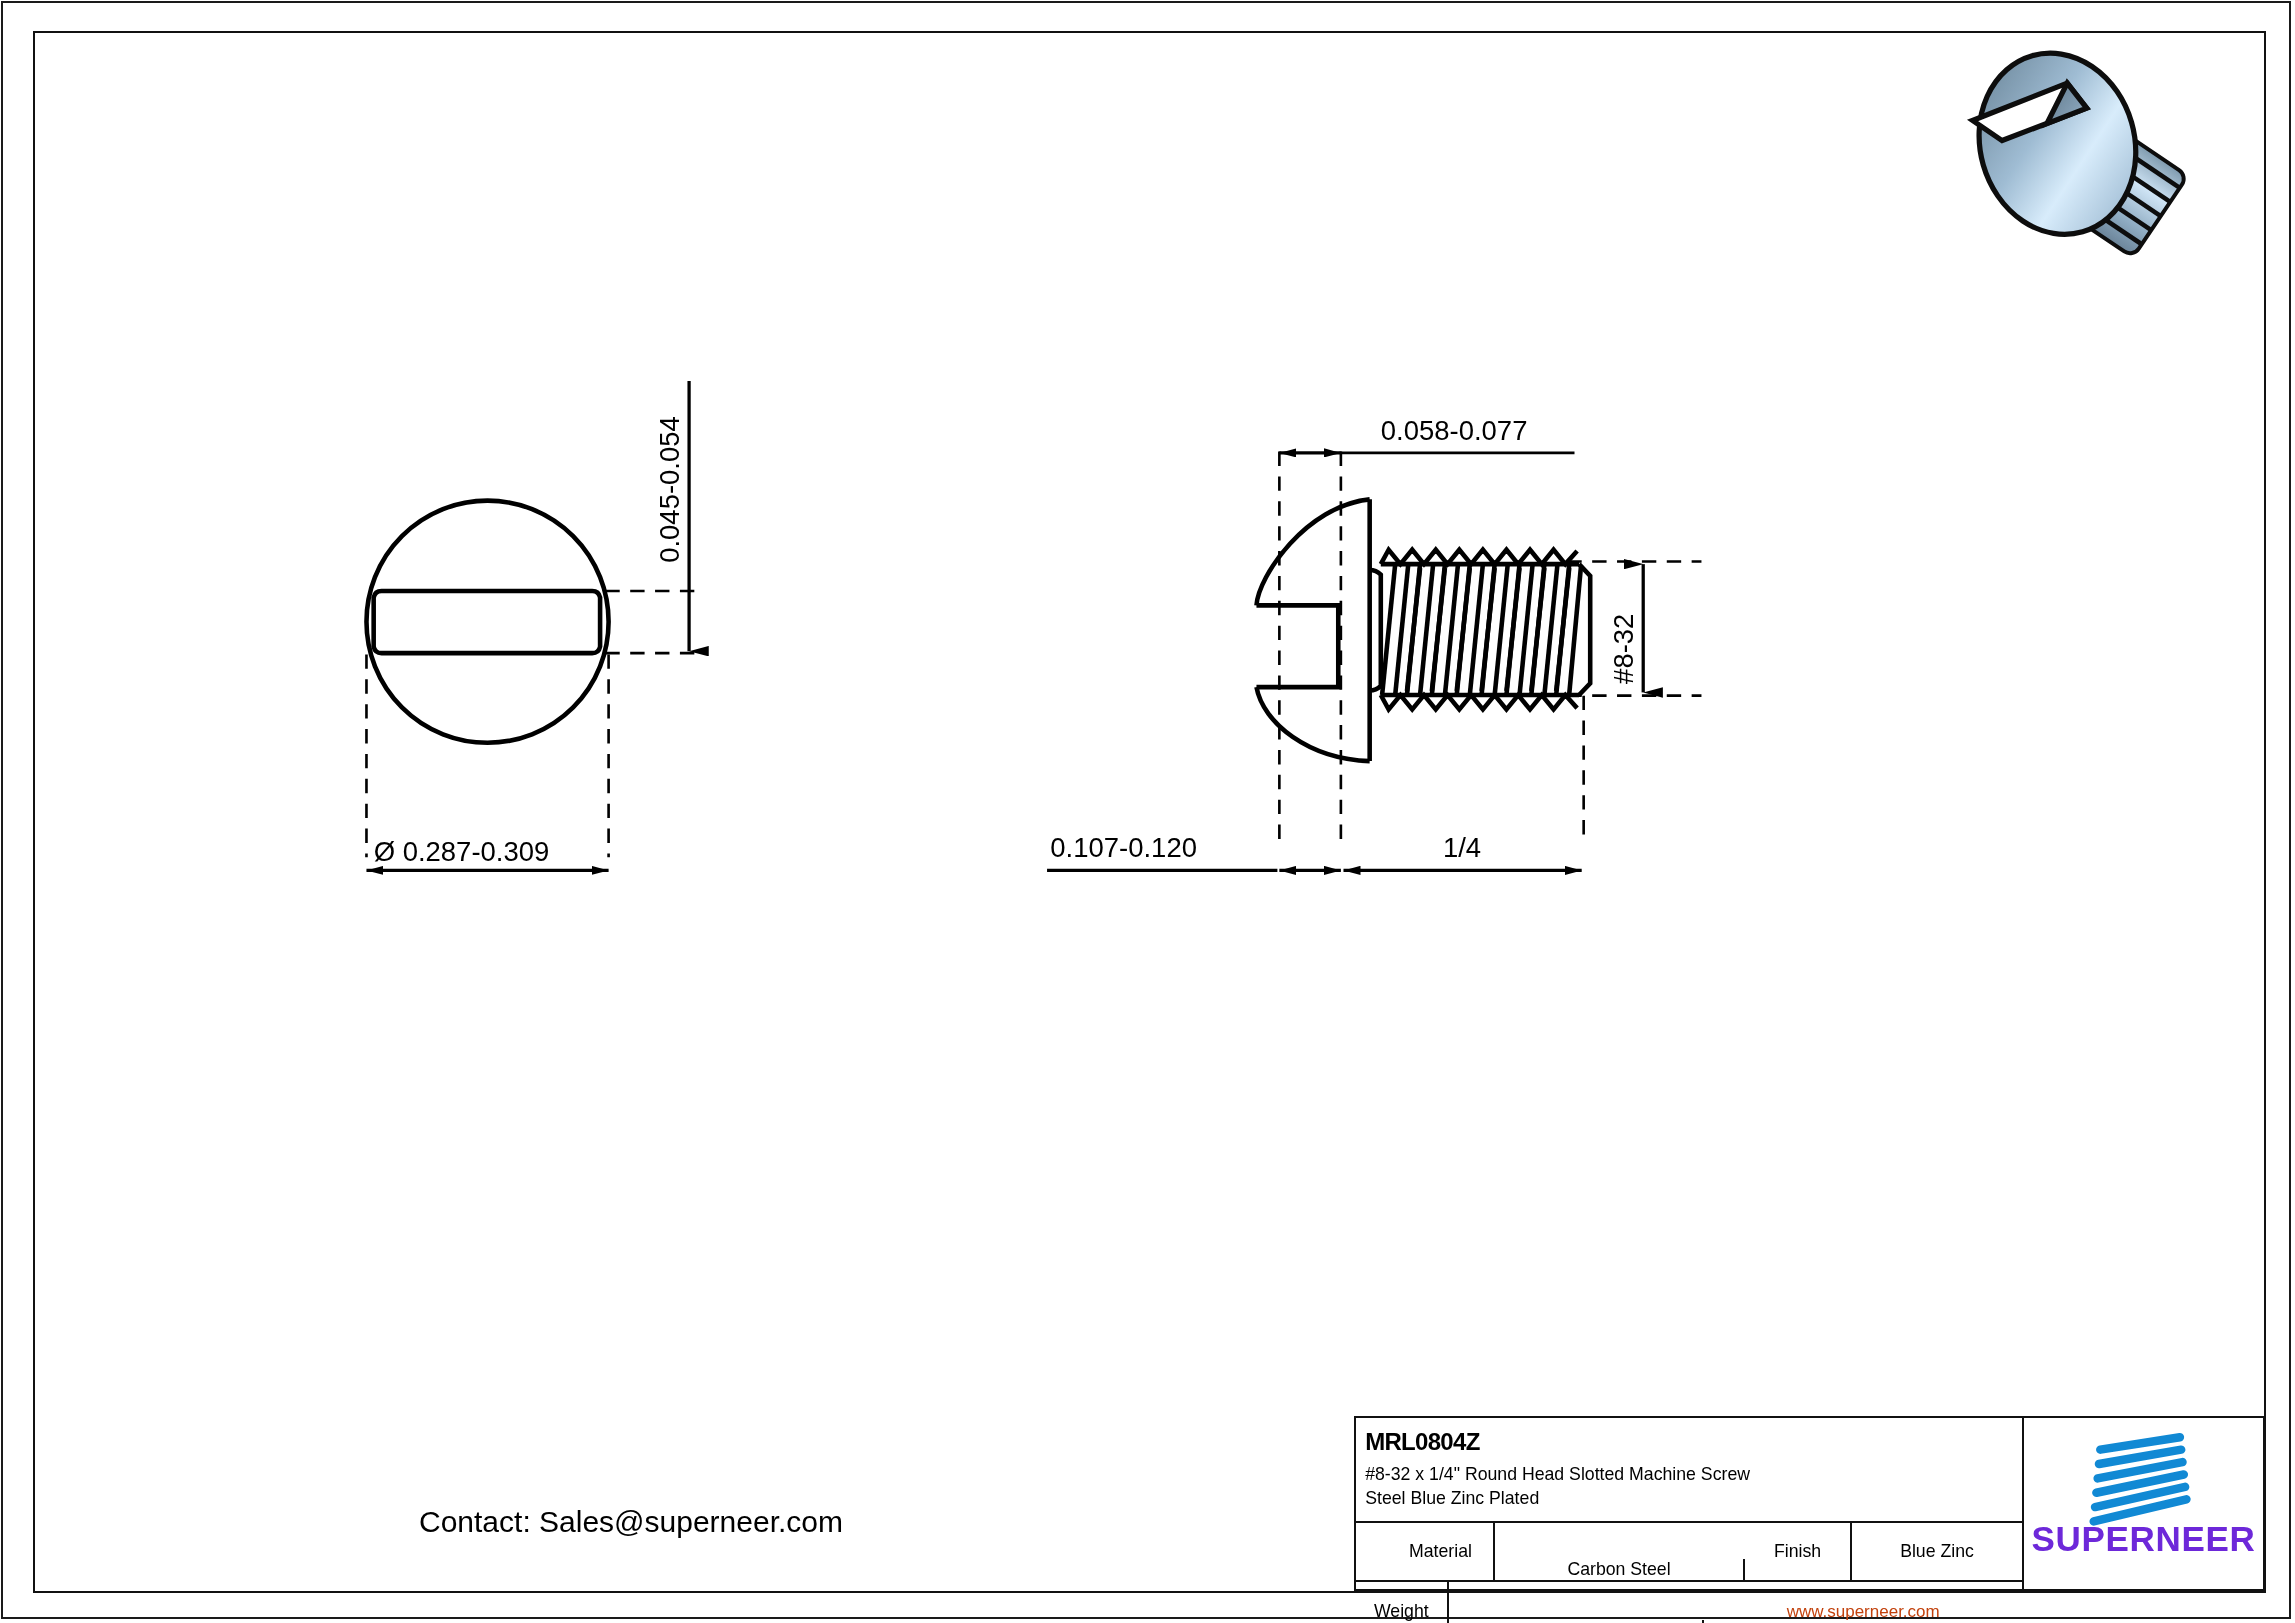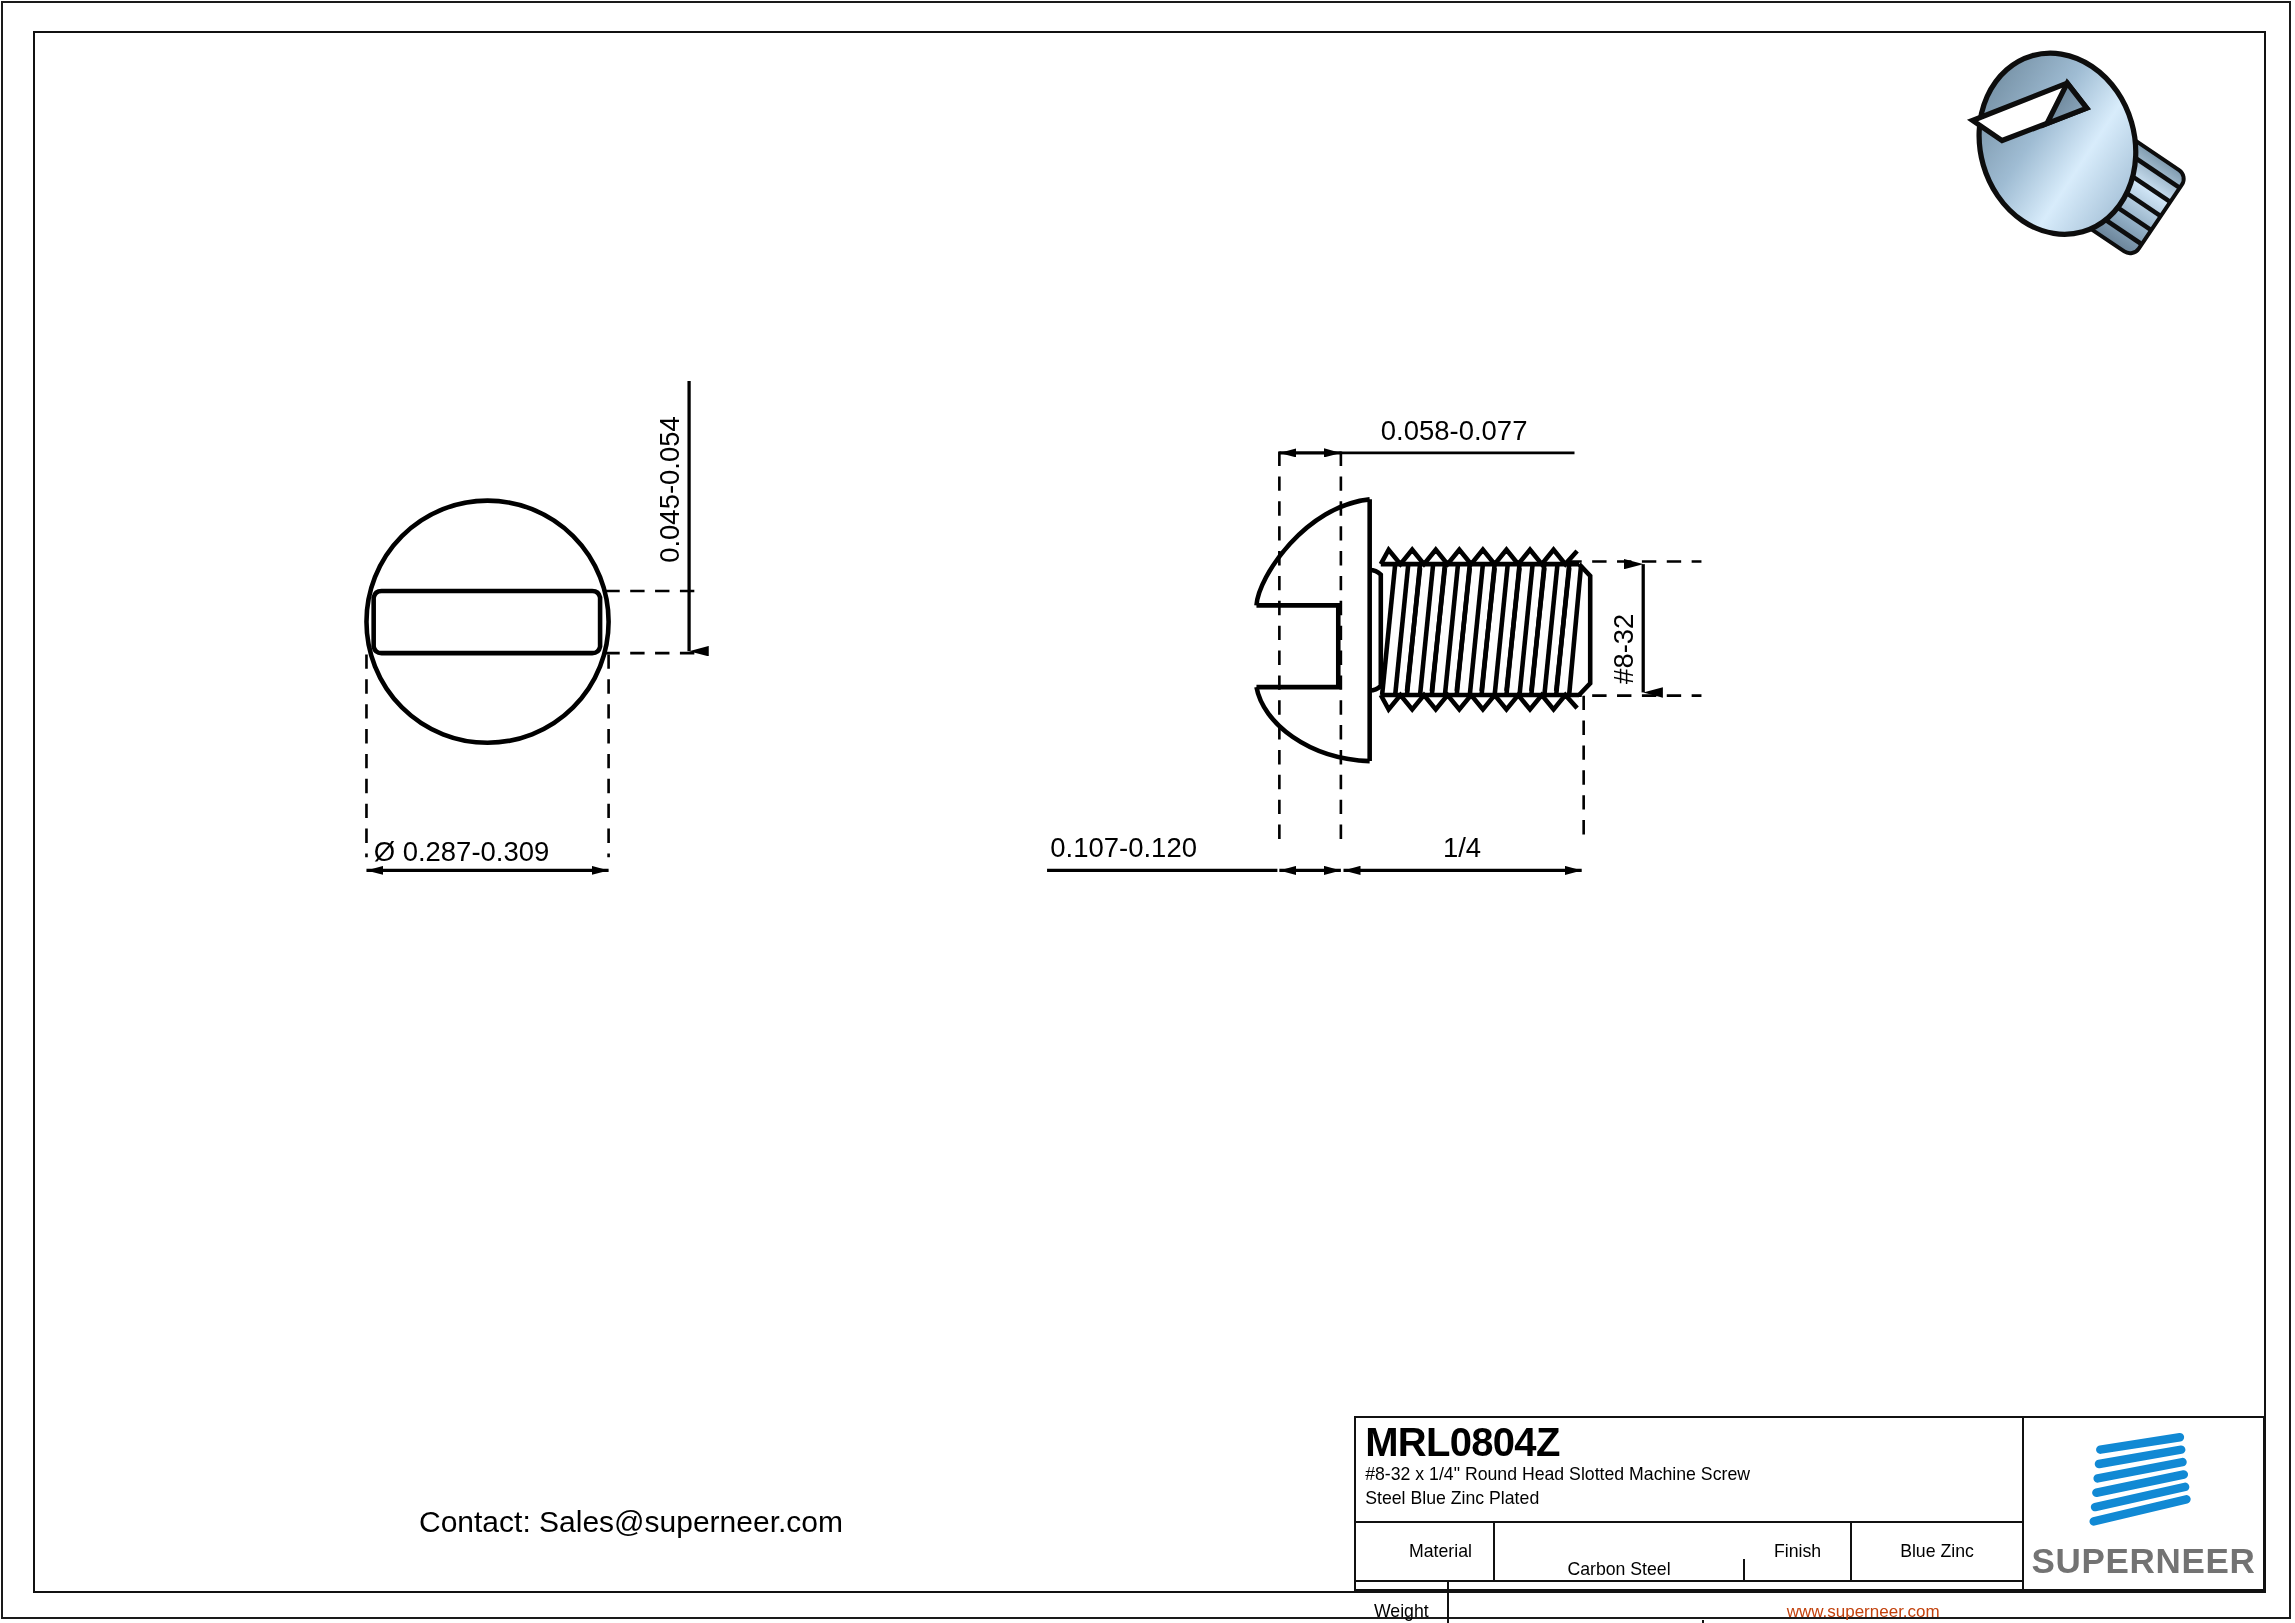--- a/index.html
+++ b/index.html
@@ -16,39 +16,39 @@
   
   .canvas{position:absolute;left:0;top:0;width:2295px;height:1623px;}
 
   
   .title-block{position:absolute;left:1354px;top:1416px;width:911px;height:175px;
        border:2.6px solid #111;box-sizing:border-box;display:flex;background:#fff;}
   .tb-left{width:668px;display:flex;flex-direction:column;border-right:2.6px solid #111;
        box-sizing:border-box;}
   .tb-desc{flex:0 0 105px;padding:5.2px 9.2px 0 9.2px;box-sizing:border-box;
        border-bottom:2.6px solid #111;}
-  .tb-partno{font-size:40px;font-weight:bold;letter-spacing:-0.7px;line-height:38px;
+  .tb-partno{font-size:24px;font-weight:bold;letter-spacing:-0.7px;line-height:38px;
        font-family:"Liberation Sans", sans-serif;}
   .tb-desc-line{font-size:17.7px;line-height:22px;margin-top:2px;}
   .tb-row{display:flex;flex:1 1 0;box-sizing:border-box;justify-content:flex-end;}
   .tb-row.mid{border-bottom:2.6px solid #111;}
   .tb-cell{display:flex;align-items:center;justify-content:center;box-sizing:border-box;
        font-size:17.7px;border-right:2px solid #111;}
   .tb-cell.last{border-right:none;}
   .c-mat-lbl{width:107px;}
   .c-mat-val{width:250px;margin-top:36px;}
   .c-fin-lbl{width:107px;}
   .c-fin-val{width:170px;border-radius:8px;}
   .c-w-lbl{width:107px;}
   .c-w-val{width:296px;margin-top:38px;}
   .c-url{width:368px;color:#c2410c;font-size:17px;}
   .tb-right{flex:1 1 auto;position:relative;}
   .logo-mark{position:absolute;left:50%;top:14.4px;transform:translateX(-50%);}
-  .logo-word{position:absolute;left:50%;bottom:8px;transform:translateX(-50%);
-       color:#737373;font-size:35px;font-weight:bold;letter-spacing:0.7px;
+  .logo-word{position:absolute;left:50%;bottom:30px;transform:translateX(-50%);
+       color:#6d28d9;font-size:35px;font-weight:bold;letter-spacing:0.7px;
        font-family:"Liberation Sans", sans-serif;white-space:nowrap;}
 
   
   .contact{position:absolute;left:419px;top:1505px;font-size:30px;white-space:nowrap;}
 
   
   .render3d{position:absolute;left:1943px;top:26px;width:255px;height:242px;}
 
   .dim-text{font-family:"Liberation Sans", sans-serif;font-size:42px;fill:#000;}
 </style>

